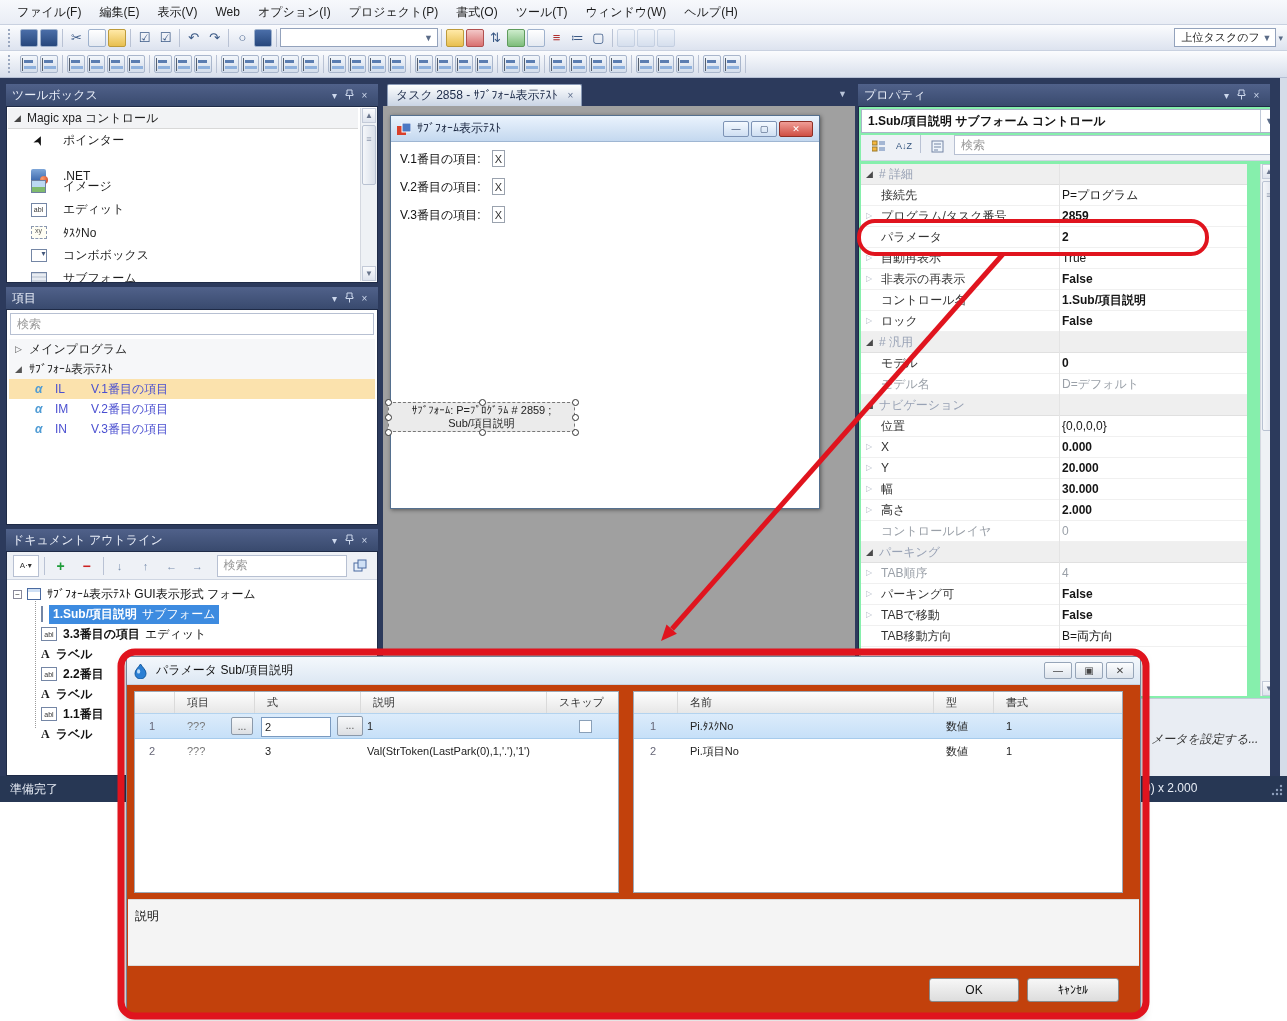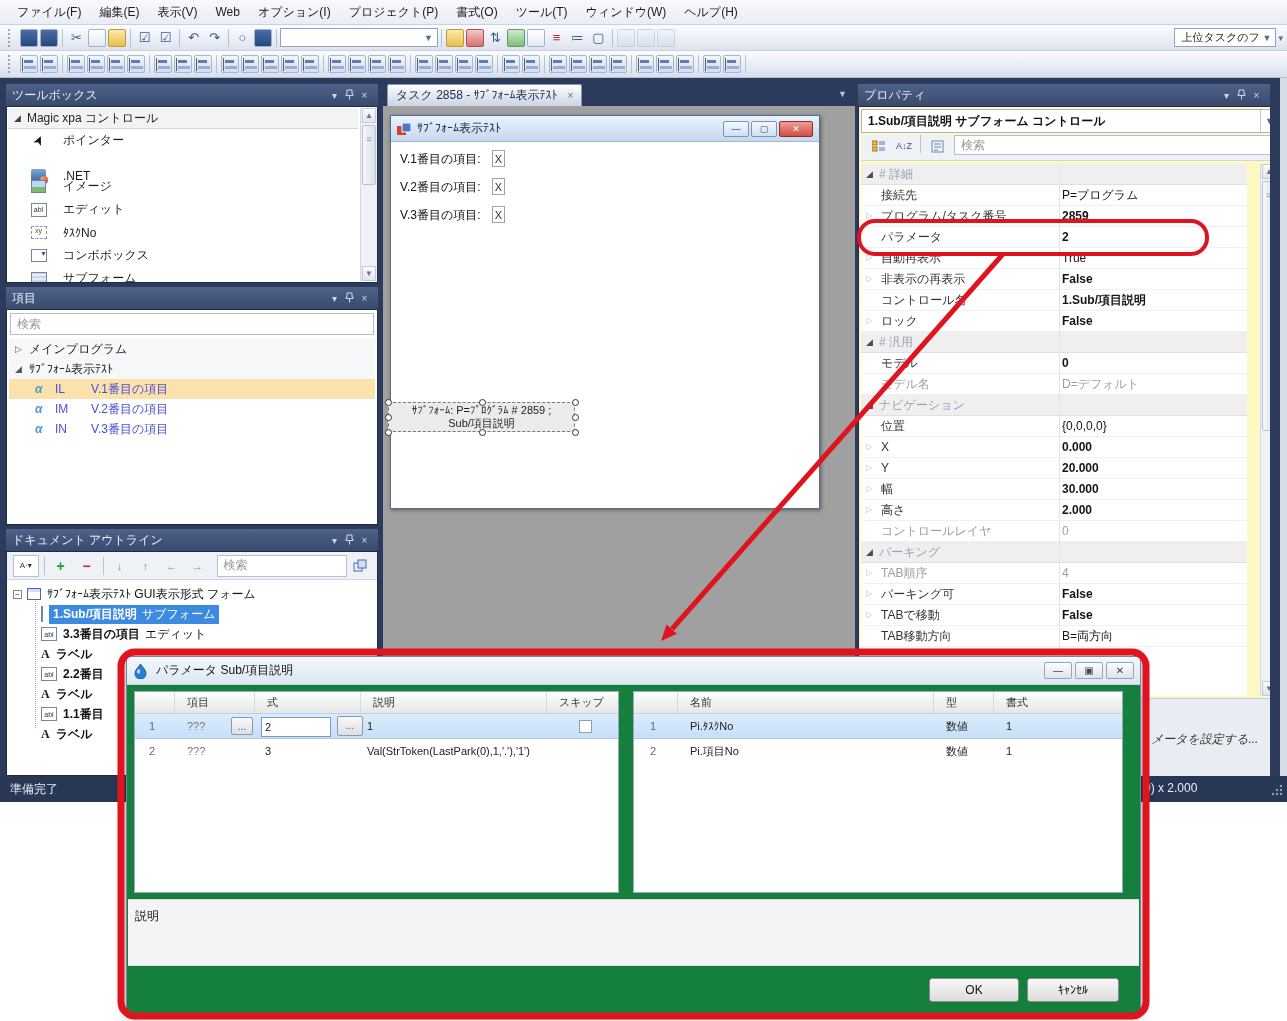--- a/index.html
+++ b/index.html
@@ -128,21 +128,21 @@
   .prow .pval{position:absolute;left:201px;right:2px;color:#151515;white-space:nowrap;overflow:hidden;}
   .prow.cat{background:#efefef;border-bottom:1px solid #e0e0e0;}
   .prow.cat .pname{left:18px;color:#98a2b5;width:auto;right:2px;}
   .prow.cat .pexp{color:#4a4a4a;font-size:9px;}
   .pval.bold{font-weight:bold;}
   .prow.gray .pname,.prow.gray .pval{color:#9aa0a8;}
   #prop-desc{position:absolute;background:#e9edf3;border-top:1px solid #c2cbd9;color:#333;}
   
   #statusbar{left:0;top:776px;width:1287px;height:26px;background:#273754;color:#e8edf6;}
   
-  #dialog{left:126px;top:656px;width:1013px;height:356px;background:#15803d;border:1px solid #76879c;
+  #dialog{left:126px;top:656px;width:1013px;height:356px;background:#c2410c;border:1px solid #76879c;
           box-shadow:0 3px 10px rgba(0,0,0,.4);z-index:50;}
   #dlg-title{position:absolute;left:0;top:0;right:0;height:28px;background:linear-gradient(#f4f8fc,#dce7f3);
              border-bottom:1px solid #c6d2e0;display:flex;align-items:center;padding:0 6px;box-sizing:border-box;color:#101010;}
   .dlg-winbtn{width:28px;height:17px;border:1px solid #96a5b8;border-radius:2px;margin-left:3px;
               background:linear-gradient(#fcfdfe,#dde4ec);display:flex;align-items:center;justify-content:center;
               font-size:10px;color:#444;box-sizing:border-box;}
   .dtable{position:absolute;background:#fff;border:1px solid #9daab8;box-sizing:border-box;}
   .dthead{position:absolute;left:0;top:0;right:0;height:21px;background:linear-gradient(#fdfdfd,#e7e7e7);
           border-bottom:1px solid #cfcfcf;}
   .hcell{position:absolute;top:0;height:21px;line-height:20px;color:#333;border-right:1px solid #dadada;
@@ -510,21 +510,21 @@
   <div class="panel-hdr" style="left:858px;top:84px;width:412px;">
     <span class="ttl">プロパティ</span>
     <span class="hdr-btn">▾</span>
     <span class="hdr-btn">
       <svg width="9" height="11" viewBox="0 0 9 11">
           <path d="M2 1h5v4h1v1.5H1V5h1zM4.5 6.5v4" stroke="#cdd8ec" fill="none" stroke-width="1"></path>
         </svg>
     </span>
     <span class="hdr-btn">×</span>
   </div>
-  <div class="panel-body" style="left:858px;top:106px;width:424px;height:668px;background:#fef9c3;">
+  <div class="panel-body" style="left:858px;top:106px;width:424px;height:668px;background:#86efac;">
     <div class="prop-combo" style="left:2px;top:2px;right:2px;height:24px;">
       <span style="flex:1;white-space:nowrap;overflow:hidden;"><b>1.Sub/項目説明 サブフォーム コントロール</b></span>
       <span class="combo-arrow" style="border-left:1px solid #c0c9d8;height:100%;display:flex;align-items:center;padding:0 4px;">▼</span>
     </div>
     <div class="prop-toolbar" style="left:2px;top:28px;right:2px;height:26px;">
       <span class="ol-btn">
         <svg width="13" height="13" viewBox="0 0 13 13">
             <rect x="0" y="1" width="5" height="4" fill="#f4b63f" stroke="#9a7a2a"></rect>
             <rect x="0" y="7" width="5" height="4" fill="#f4b63f" stroke="#9a7a2a"></rect>
             <path d="M7 2h6M7 4h6M7 8h6M7 10h6" stroke="#5b7db1"></path>

